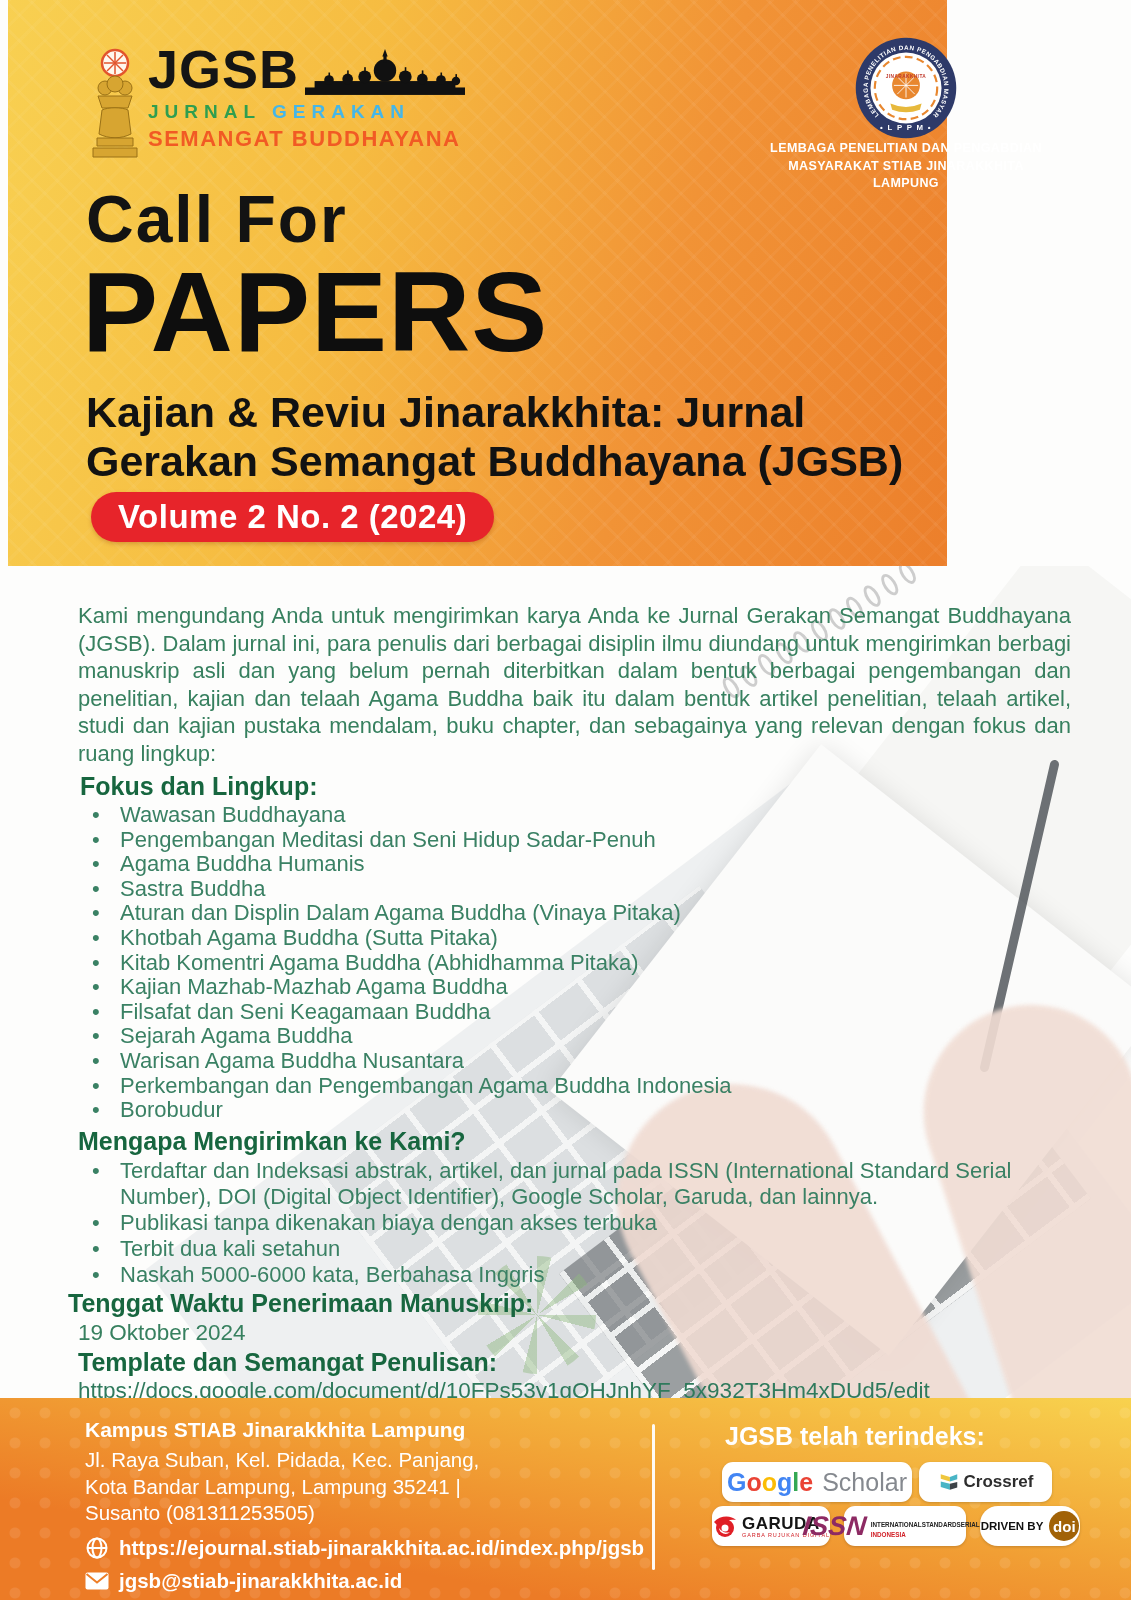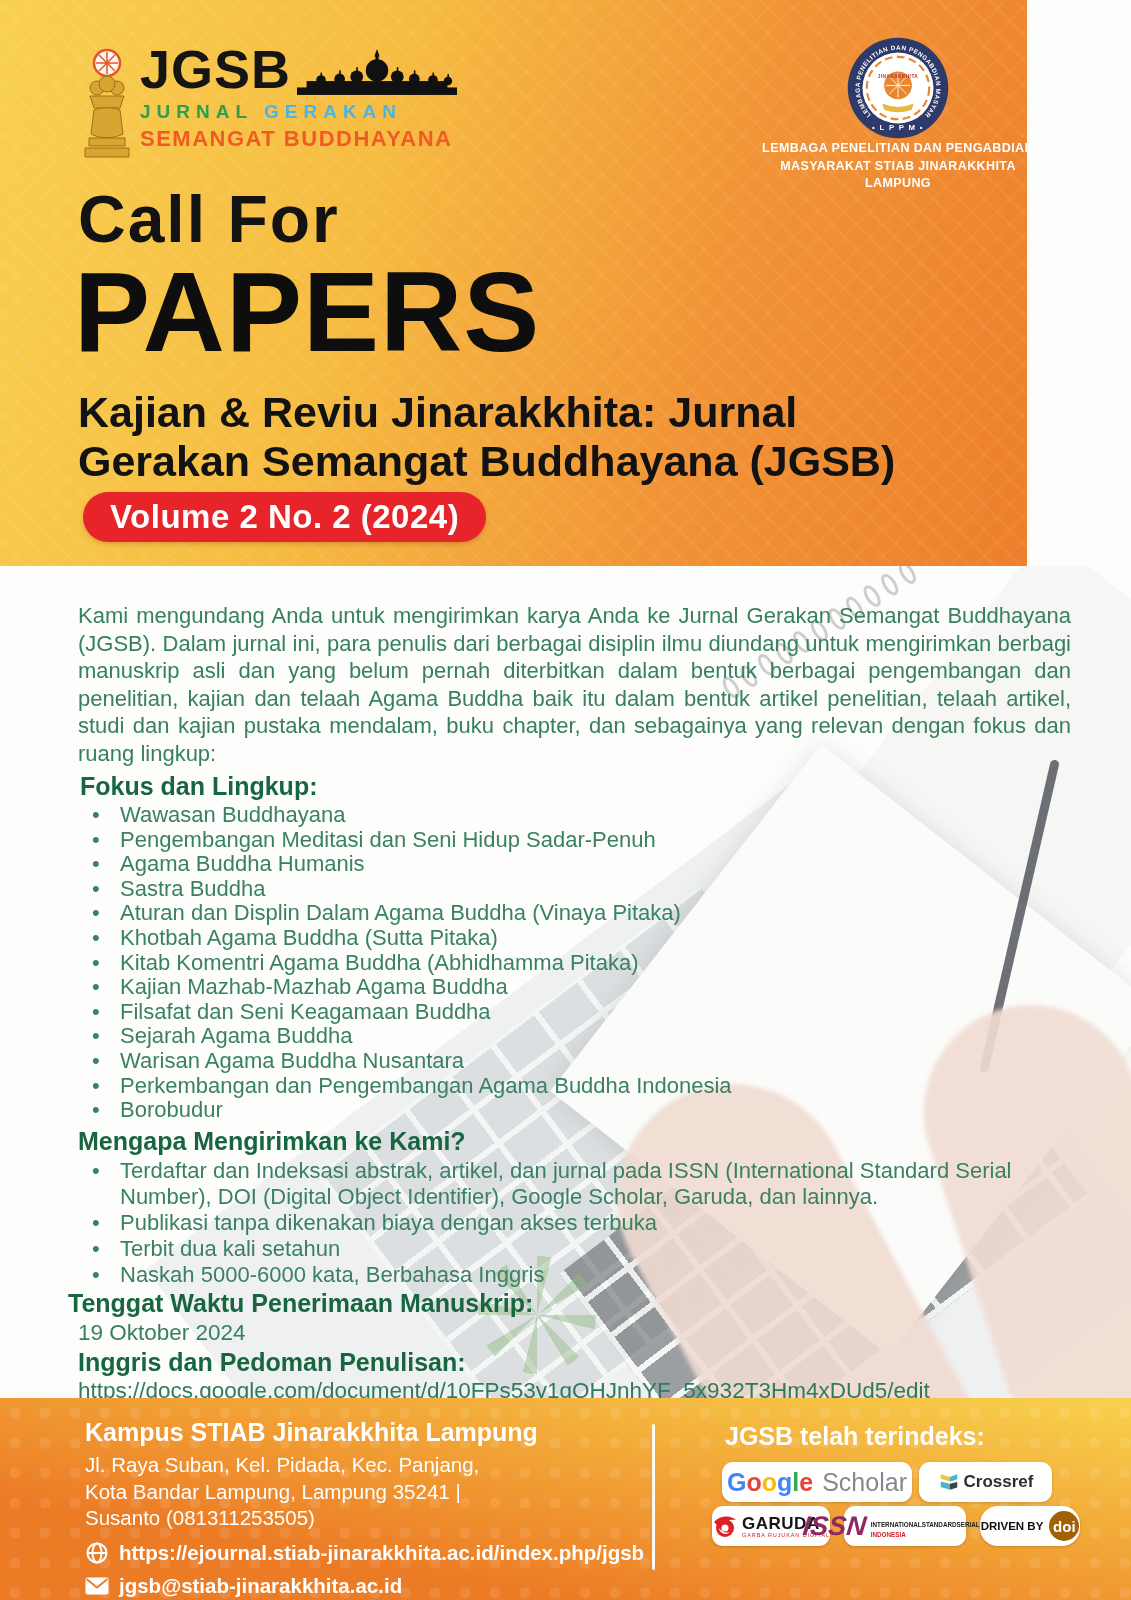--- a/index.html
+++ b/index.html
@@ -1,20 +1,20 @@
 <!DOCTYPE html>
 <html><head>
 <meta charset="utf-8">
 <style>
   * { margin:0; padding:0; box-sizing:border-box; }
   body { background:#666; font-family:"Liberation Sans", sans-serif; }
   .page { position:relative; width:1131px; height:1600px; overflow:hidden; background:#fdfdfc; margin:0 auto; }
 
   
-  .banner { position:absolute; left:0; top:0; width:1027px; height:566px;
+  .banner { position:absolute; left:8px; top:0; width:939px; height:566px;
     background:linear-gradient(105deg,#f8d051 0%,#f6bc41 35%,#f19336 68%,#ec7f2b 100%); }
   .banner::after { content:""; position:absolute; inset:0;
     background:
       repeating-linear-gradient(45deg, rgba(255,255,255,0.05) 0 3px, transparent 3px 18px),
       repeating-linear-gradient(-45deg, rgba(255,255,255,0.04) 0 3px, transparent 3px 18px); }
   .banner > * { position:absolute; z-index:2; }
 
   .logo-pillar { left:76px; top:46px; }
   .logo-text { left:140px; top:42px; }
   .logo-acro-row { display:flex; align-items:flex-end; gap:6px; }
@@ -75,21 +75,21 @@
 
   
   .footer { position:absolute; left:0; top:1398px; width:1131px; height:202px; z-index:3;
     background:linear-gradient(to top right, #ec7b26 25%, #f2a637 62%, #f8d24e 100%); }
   .footer::before { content:""; position:absolute; inset:0;
     background-image:radial-gradient(circle, rgba(255,255,255,.10) 5px, transparent 6px);
     background-size:30px 30px; }
   .footer > * { position:absolute; z-index:2; }
   .f-left { left:85px; top:1418px; }
   .f-left { position:absolute; top:20px; left:85px; color:#fff; }
-  .f-campus { font-size:25px; font-weight:700; margin-bottom:5px; }
+  .f-campus { font-size:21px; font-weight:700; margin-bottom:5px; }
   .f-addr-line { font-size:20.5px; line-height:26.5px; font-weight:400; }
   .f-row { display:flex; align-items:center; gap:10px; margin-top:9px; }
   .f-row .f-link { color:#fff; font-size:20.5px; font-weight:700; text-decoration:none; }
   .f-divider { left:652px; top:26px; width:3px; height:146px; background:rgba(255,255,255,.95); border-radius:2px; }
   .f-idx-title { left:725px; top:24px; width:315px; text-align:left; color:#fff; font-size:25px; font-weight:700; }
   .badges-r1 { left:722px; top:64px; display:flex; gap:7px; }
   .badges-r2 { left:692px; top:108px; display:flex; gap:14px;margin-left:20px; }
   .pill { background:#fff; border-radius:11px; height:40px; display:flex; align-items:center; justify-content:center; box-shadow:0 1px 3px rgba(0,0,0,.18); }
   .pill-gs { width:190px; gap:5px; }
   .gl { font-size:25px; font-weight:700; }
@@ -258,21 +258,21 @@
   <ul class="txt why-list">
       <li>Terdaftar dan Indeksasi abstrak, artikel, dan jurnal pada ISSN (International Standard Serial Number), DOI (Digital Object Identifier), Google Scholar, Garuda, dan lainnya.</li>
       <li>Publikasi tanpa dikenakan biaya dengan akses terbuka</li>
       <li>Terbit dua kali setahun</li>
       <li>Naskah 5000-6000 kata, Berbahasa Inggris</li>
     </ul>
 
   <div class="txt sec-title deadline-title">Tenggat Waktu Penerimaan Manuskrip:</div>
   <div class="txt deadline-date">19 Oktober 2024</div>
 
-  <div class="txt sec-title template-title">Inggris dan Pedoman Penulisan:</div>
+  <div class="txt sec-title template-title">Template dan Semangat Penulisan:</div>
   <a class="txt template-url" href="#">https://docs.google.com/document/d/10FPs53y1qQHJnhYF_5x932T3Hm4xDUd5/edit</a>
 
   <div class="footer">
     <div class="f-left">
       <div class="f-campus">Kampus STIAB Jinarakkhita Lampung</div>
       <div>
           <div class="f-addr-line">Jl. Raya Suban, Kel. Pidada, Kec. Panjang,</div>
           <div class="f-addr-line">Kota Bandar Lampung, Lampung 35241 |</div>
           <div class="f-addr-line">Susanto (081311253505)</div>
         </div>

